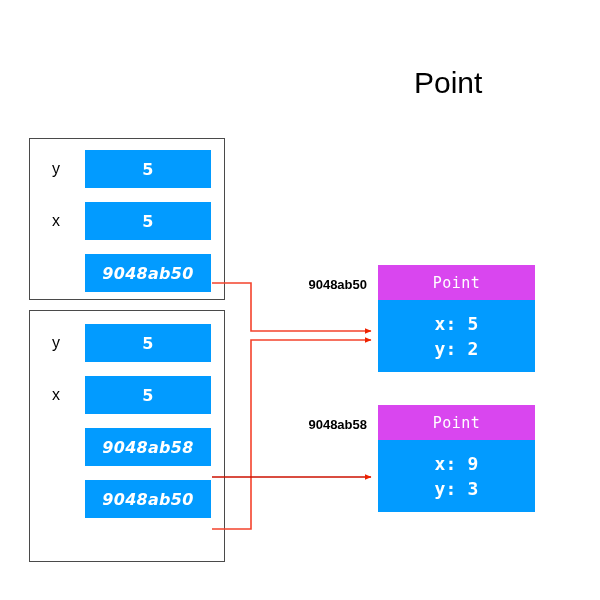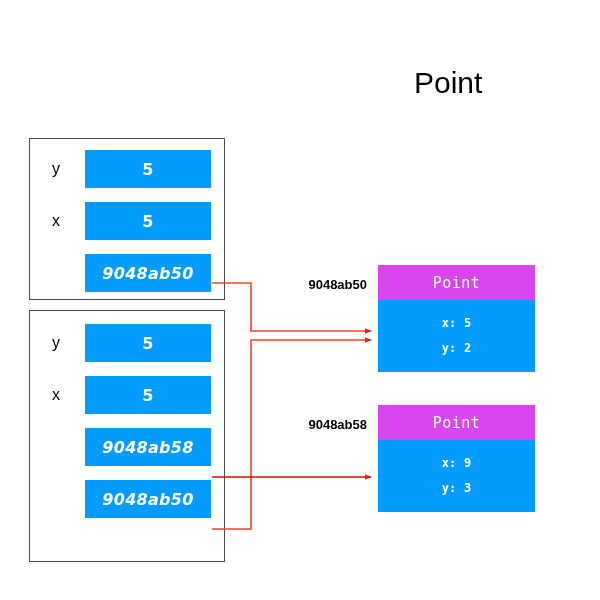--- a/index.html
+++ b/index.html
@@ -111,21 +111,21 @@
   .heap-body {
     height: 72px;
     background: #029bff;
     display: flex;
     flex-direction: column;
     align-items: center;
     justify-content: center;
   }
   .heap-field {
     font-family: "DejaVu Sans Mono", "Liberation Mono", monospace;
-    font-size: 12px;
+    font-size: 18px;
     font-weight: bold;
     color: #ffffff;
     line-height: 25px;
     letter-spacing: 0.2px;
   }
   .heap-addr-label {
     position: absolute;
     font-family: "Liberation Sans", sans-serif;
     font-size: 13px;
     font-weight: bold;

